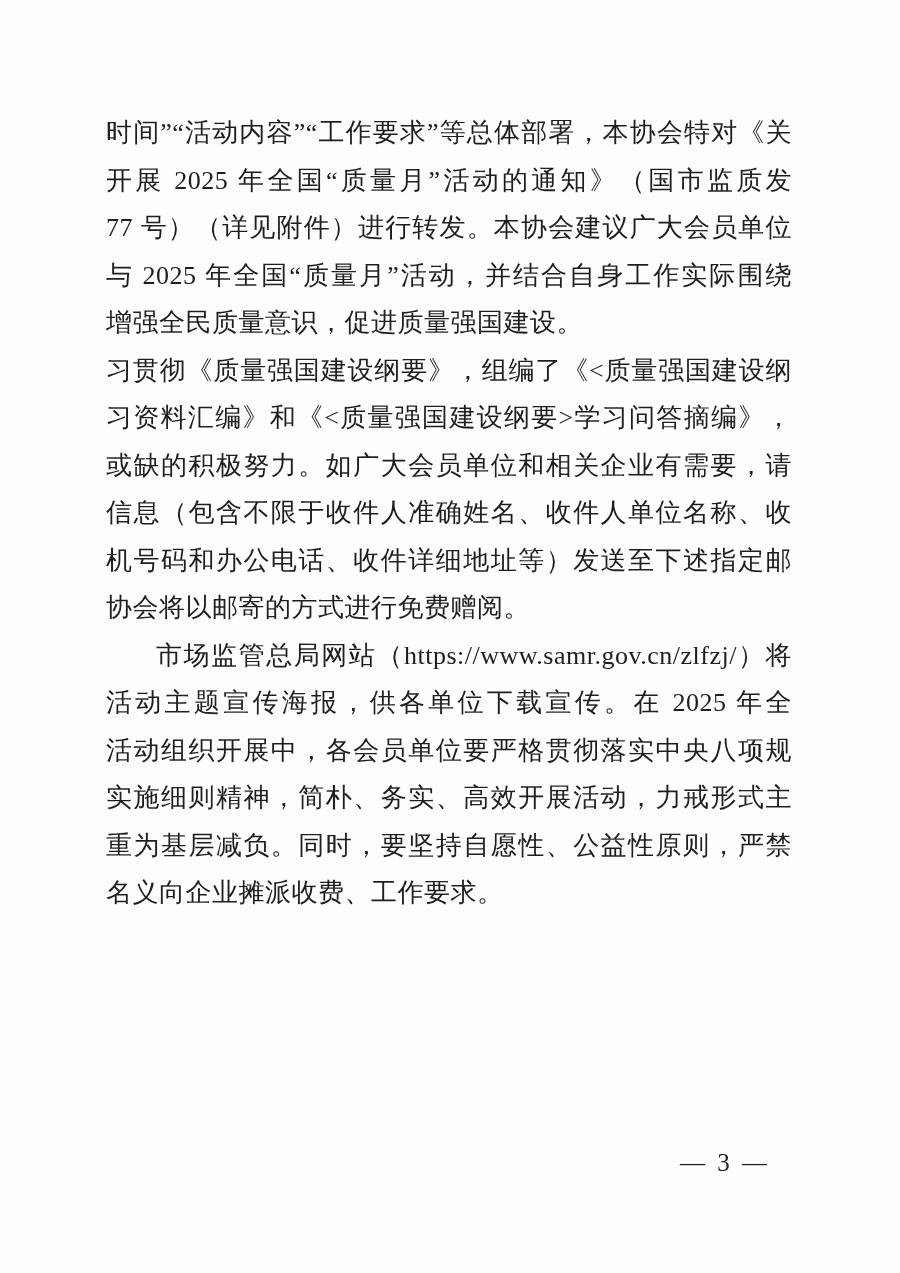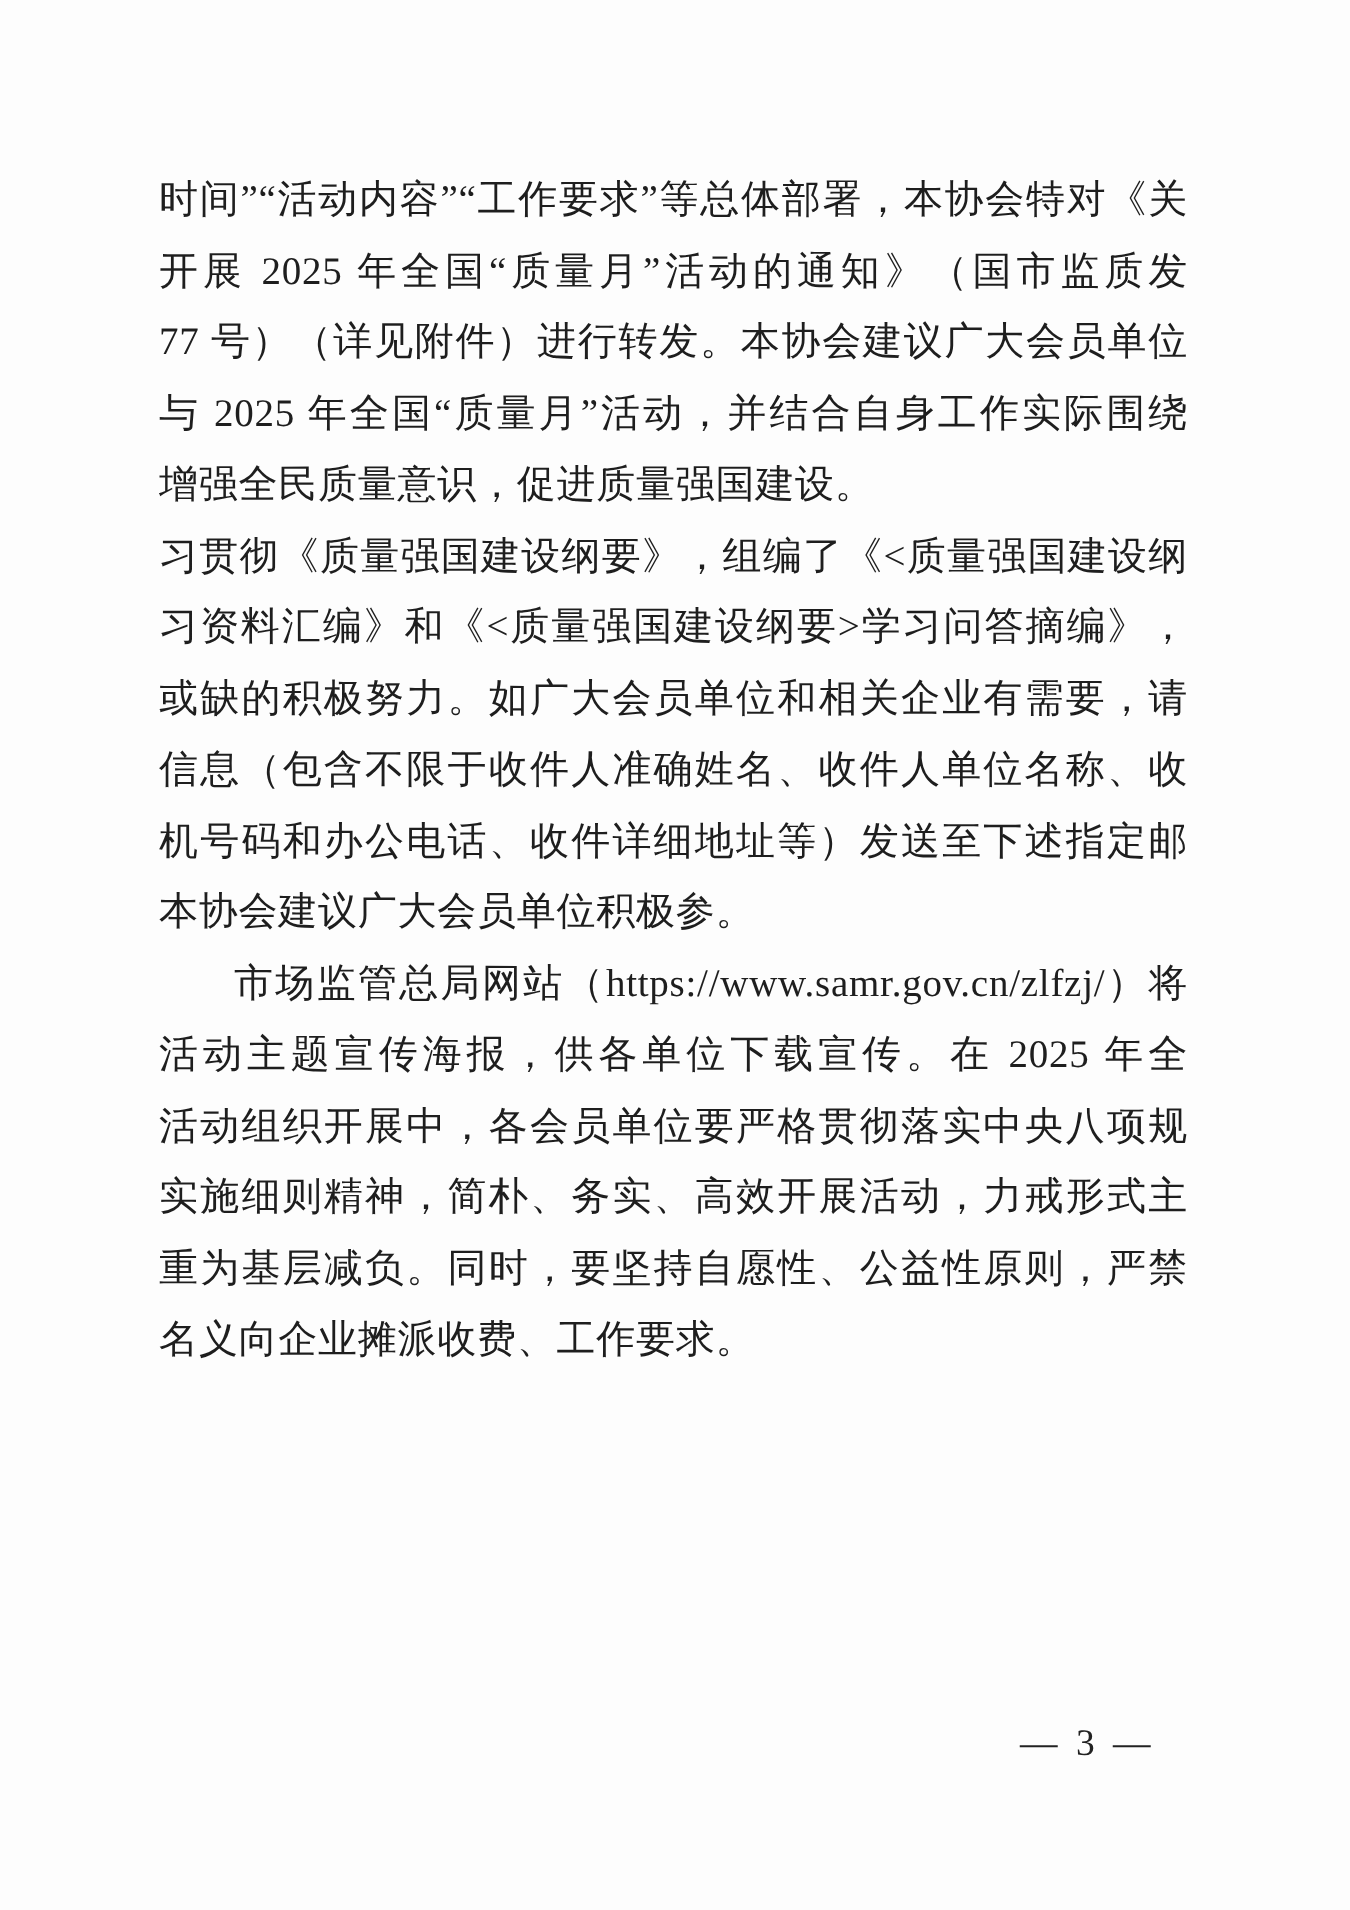--- a/index.html
+++ b/index.html
@@ -58,21 +58,21 @@
   <div class="ln">时间”“活动内容”“工作要求”等总体部署，本协会特对《关于</div>
   <div class="ln">开展 2025 年全国“质量月”活动的通知》（国市监质发〔2025〕</div>
   <div class="ln">77 号）（详见附件）进行转发。本协会建议广大会员单位积极参</div>
   <div class="ln">与 2025 年全国“质量月”活动，并结合自身工作实际围绕 2025</div>
   <div class="ln end">增强全民质量意识，促进质量强国建设。</div>
   <div class="ln">习贯彻《质量强国建设纲要》，组编了《&lt;质量强国建设纲要&gt;学</div>
   <div class="ln">习资料汇编》和《&lt;质量强国建设纲要&gt;学习问答摘编》，着力为</div>
   <div class="ln">或缺的积极努力。如广大会员单位和相关企业有需要，请将收件</div>
   <div class="ln">信息（包含不限于收件人准确姓名、收件人单位名称、收件人手</div>
   <div class="ln">机号码和办公电话、收件详细地址等）发送至下述指定邮箱，本</div>
-  <div class="ln end">本协会建议广大会员单位积极参。</div>
+  <div class="ln end">协会将以邮寄的方式进行免费赠阅。</div>
   <div class="ln ind">市场监管总局网站（https://www.samr.gov.cn/zlfzj/）将发布</div>
   <div class="ln">活动主题宣传海报，供各单位下载宣传。在 2025 年全国“质量月”</div>
   <div class="ln">活动组织开展中，各会员单位要严格贯彻落实中央八项规定及其</div>
   <div class="ln">实施细则精神，简朴、务实、高效开展活动，力戒形式主义，注</div>
   <div class="ln">重为基层减负。同时，要坚持自愿性、公益性原则，严禁借活动</div>
   <div class="ln end">名义向企业摊派收费、工作要求。</div>
 </div>
 
 <div class="pagenum">— 3 —</div>
 

